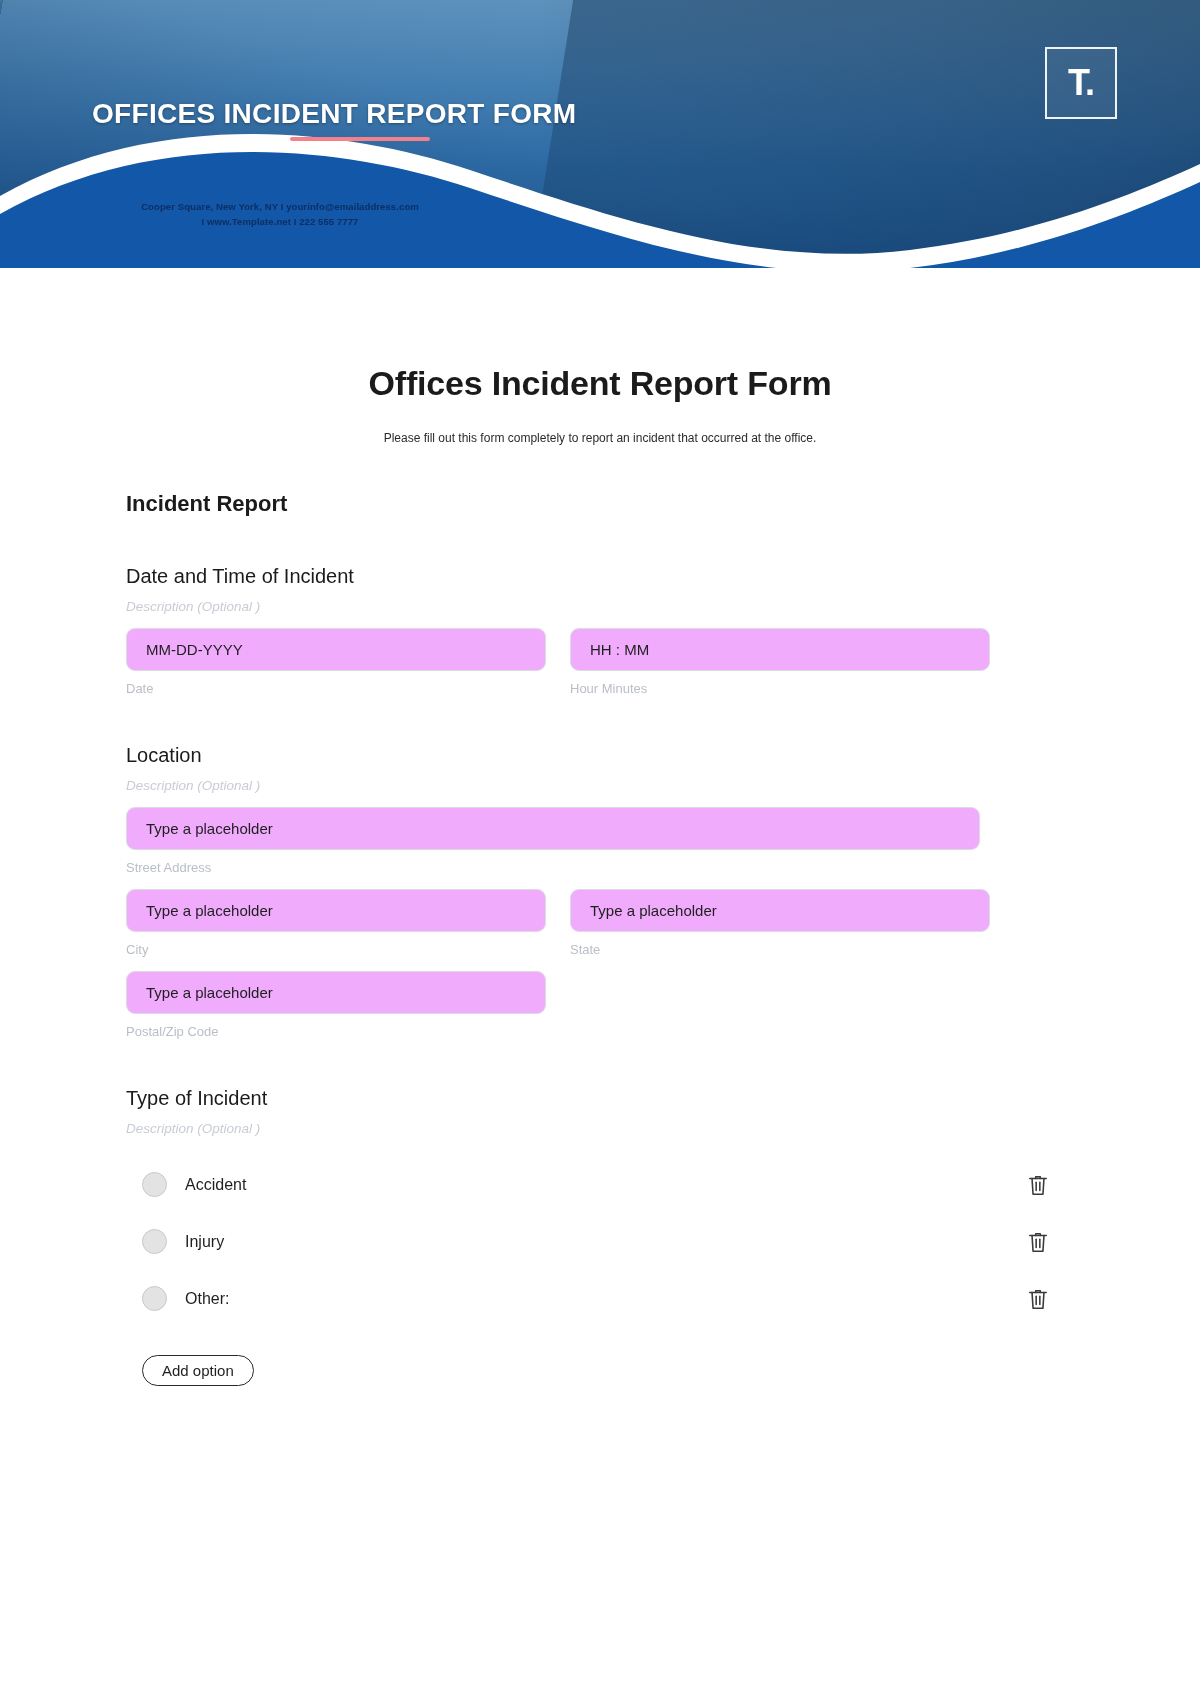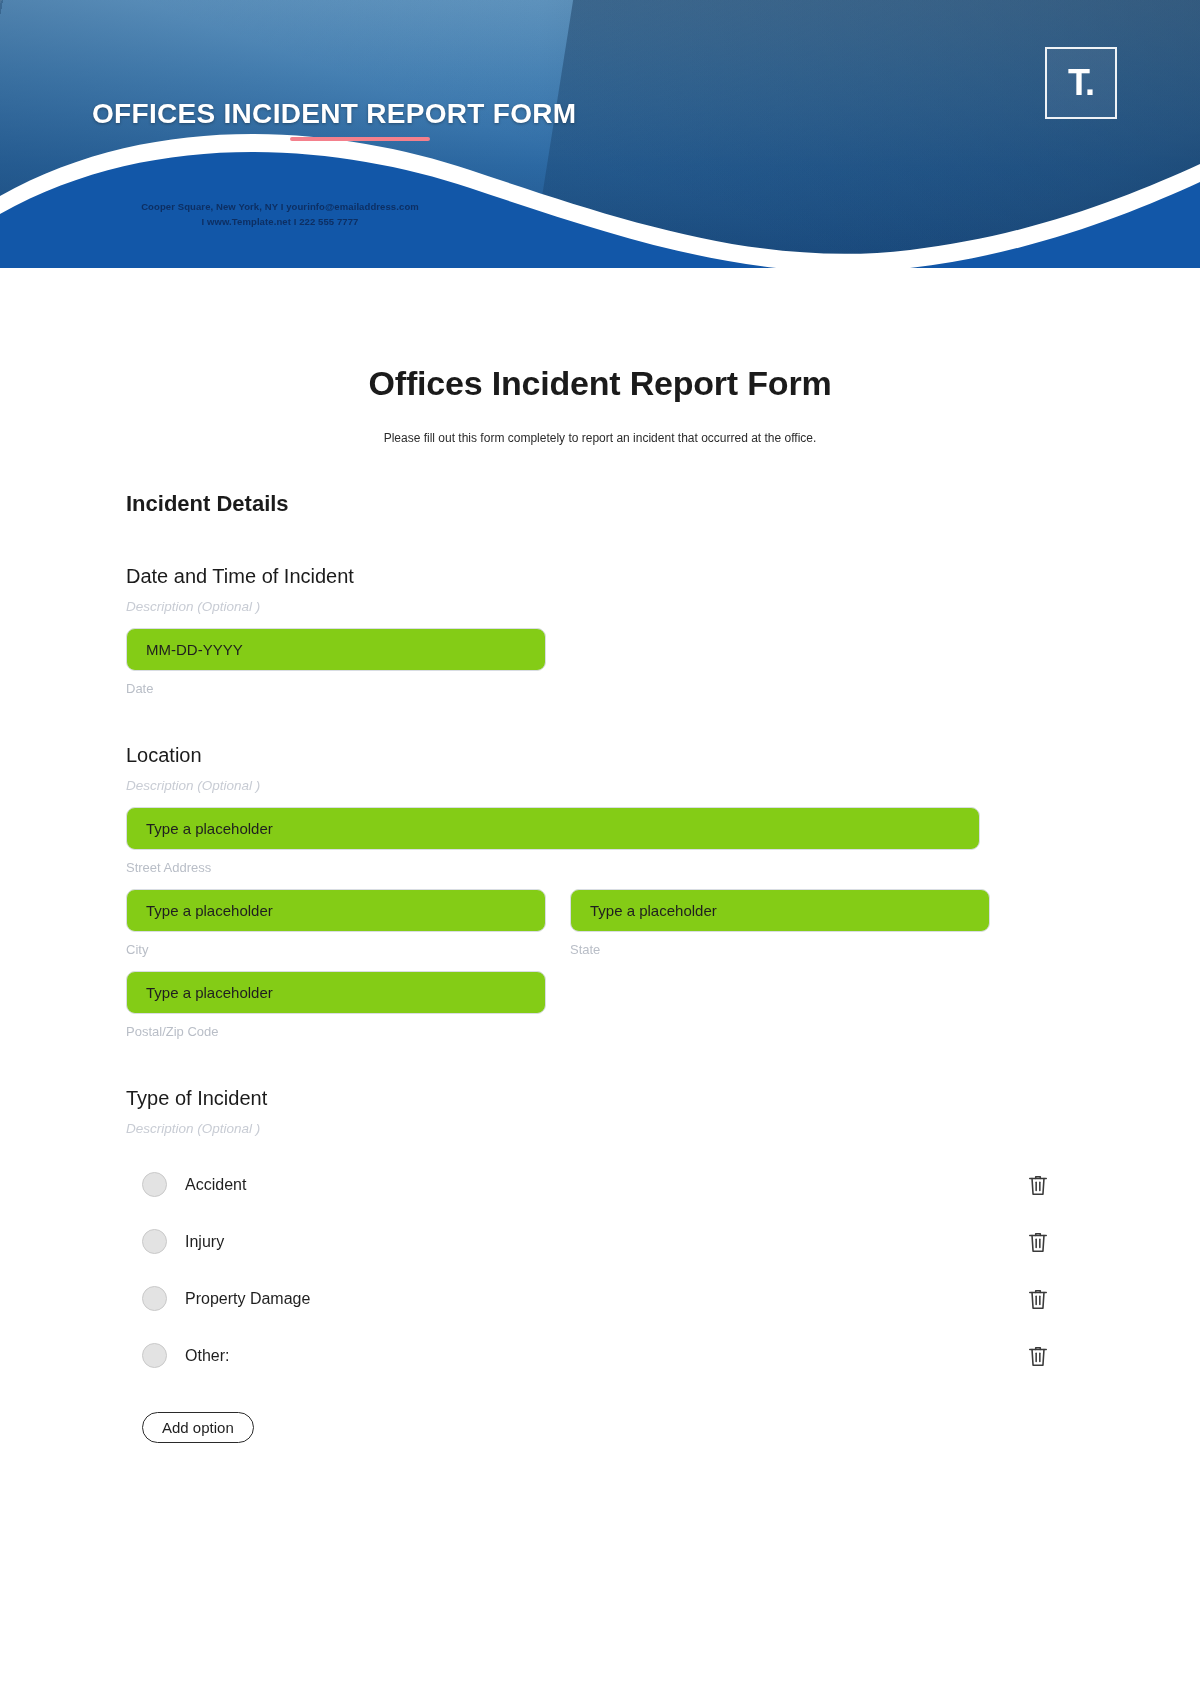--- a/index.html
+++ b/index.html
@@ -166,21 +166,21 @@
     margin-top: 14px;
   }
   .col { width: 420px; }
   .col.full { width: 854px; }
 
   .input {
     width: 100%;
     height: 43px;
     border: 1px solid #d9dde3;
     border-radius: 9px;
-    background: #84cc16;
+    background: #f0abfc;
     display: flex;
     align-items: center;
     padding: 0 19px;
     font-size: 15px;
     color: #1f1f1f;
   }
   .hint {
     font-size: 13px;
     color: #b9bec7;
     margin-top: 10px;
@@ -254,29 +254,33 @@
     <div>Cooper Square, New York, NY I  yourinfo@emailaddress.com</div>
     <div>I  www.Template.net  I  222 555 7777</div>
   </div>
 </div>
 
 <div class="page">
 
   <div class="doc-title">Offices Incident Report Form</div>
   <div class="doc-subtitle">Please fill out this form completely to report an incident that occurred at the office.</div>
 
-  <div class="section-title">Incident Details</div>
+  <div class="section-title">Incident Report</div>
 
   <div class="field-block">
     <div class="field-label">Date and Time of Incident</div>
     <div class="field-desc">Description  (Optional )</div>
     <div class="row">
       <div class="col">
         <div class="input">MM-DD-YYYY</div>
         <div class="hint">Date</div>
+      </div>
+      <div class="col">
+        <div class="input">HH : MM</div>
+        <div class="hint">Hour Minutes</div>
       </div>
     </div>
   </div>
 
   <div class="field-block">
     <div class="field-label">Location</div>
     <div class="field-desc">Description  (Optional )</div>
 
     <div class="row">
       <div class="col full">
@@ -331,33 +335,20 @@
           <svg viewBox="0 0 24 26" width="22" height="24" fill="none" stroke="currentColor" stroke-width="1.7" stroke-linecap="round" stroke-linejoin="round">
             <path d="M3 6 H21"></path>
               <path d="M9.5 6 V4 H14.5 V6"></path>
             <path d="M5.5 6 L6.6 23 H17.4 L18.5 6"></path>
             <path d="M10 10 V19"></path>
               <path d="M14 10 V19"></path>
           </svg>
         </span>
       </div>
 
-      <div class="option-row">
-        <span class="radio"></span>
-        <span class="option-label">Property Damage</span>
-        <span class="trash">
-          <svg viewBox="0 0 24 26" width="22" height="24" fill="none" stroke="currentColor" stroke-width="1.7" stroke-linecap="round" stroke-linejoin="round">
-            <path d="M3 6 H21"></path>
-              <path d="M9.5 6 V4 H14.5 V6"></path>
-            <path d="M5.5 6 L6.6 23 H17.4 L18.5 6"></path>
-            <path d="M10 10 V19"></path>
-              <path d="M14 10 V19"></path>
-          </svg>
-        </span>
-      </div>
 
       <div class="option-row">
         <span class="radio"></span>
         <span class="option-label">Other:</span>
         <span class="trash">
           <svg viewBox="0 0 24 26" width="22" height="24" fill="none" stroke="currentColor" stroke-width="1.7" stroke-linecap="round" stroke-linejoin="round">
             <path d="M3 6 H21"></path>
               <path d="M9.5 6 V4 H14.5 V6"></path>
             <path d="M5.5 6 L6.6 23 H17.4 L18.5 6"></path>
             <path d="M10 10 V19"></path>

